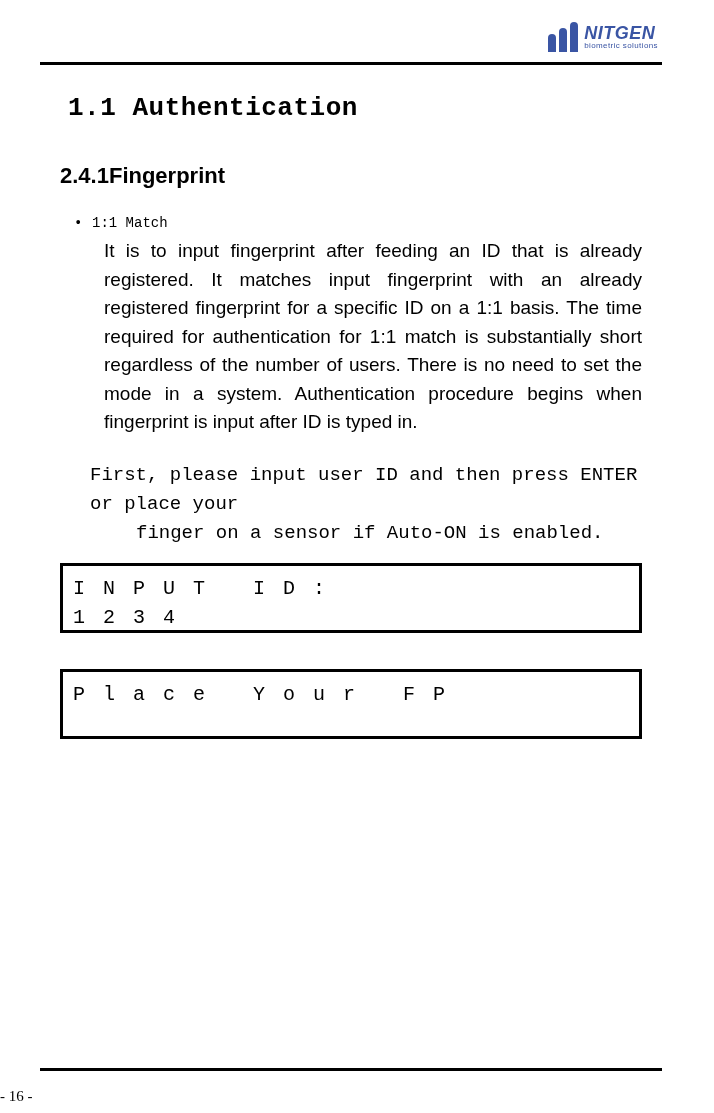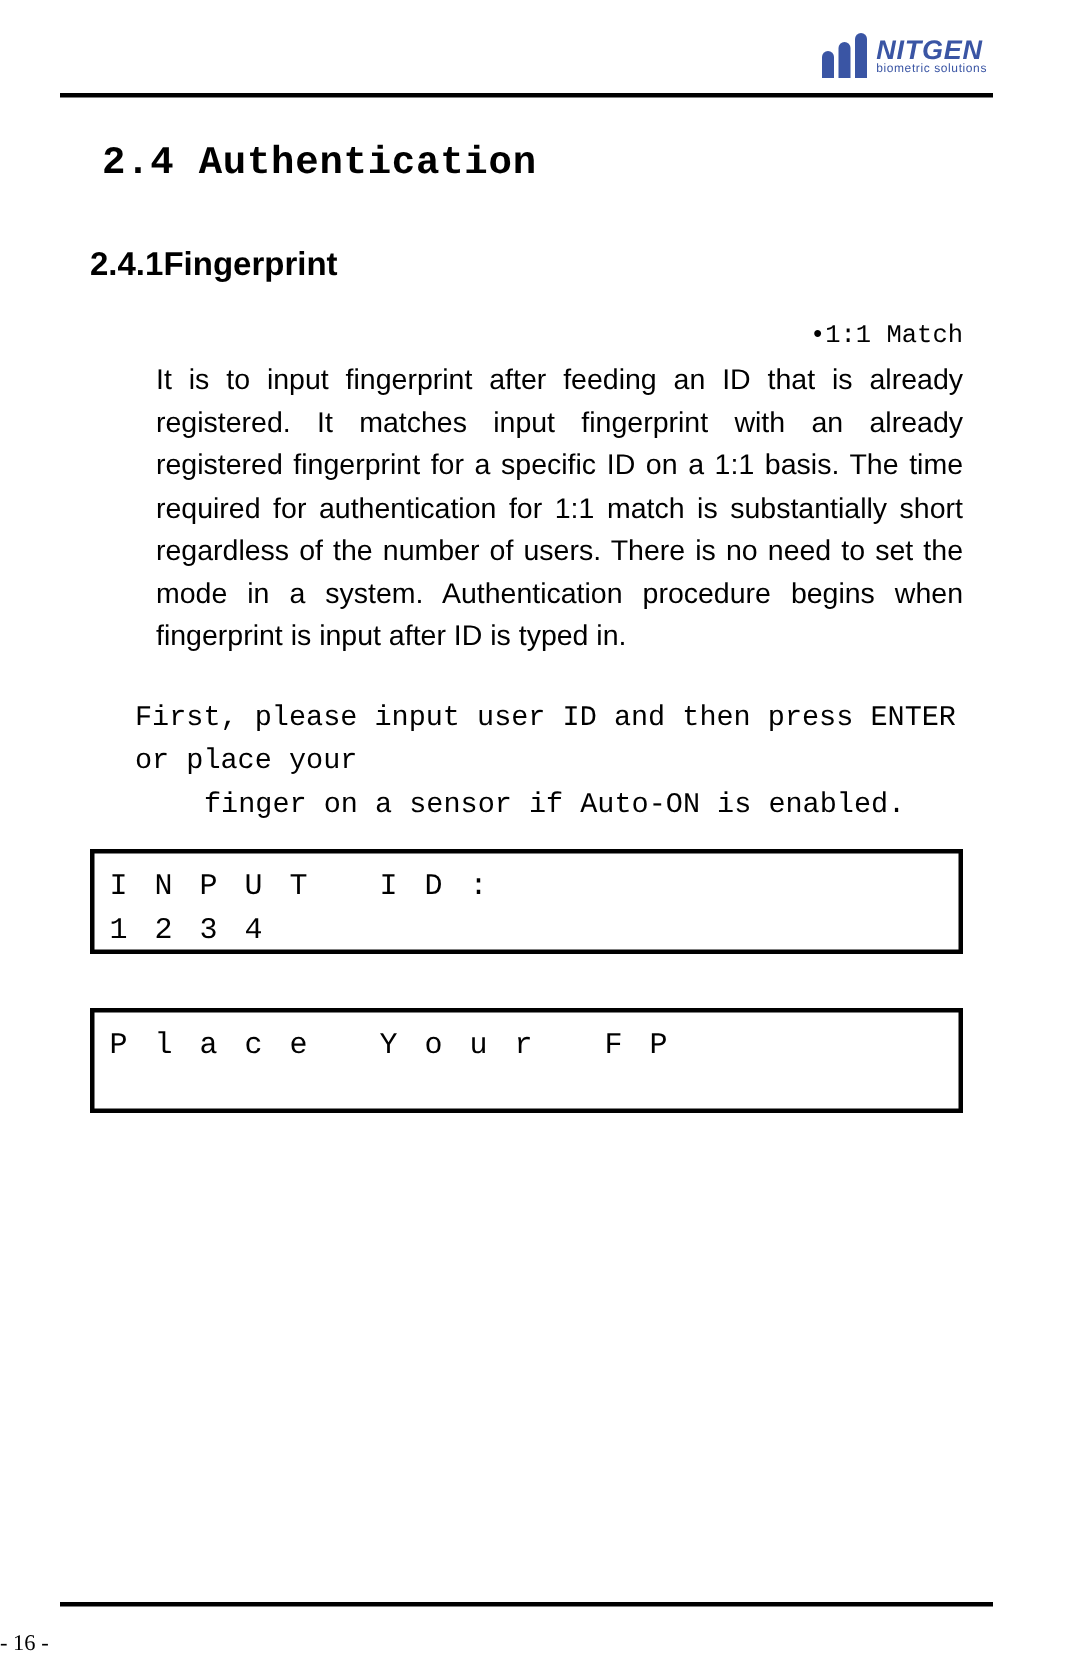--- a/index.html
+++ b/index.html
@@ -107,23 +107,22 @@
     text-align: justify;
     padding-left: 14px;
     letter-spacing: 0.2px;
   }
 
   .bullet-block {
     margin-top: 26px;
     padding-left: 14px;
   }
   .bullet-head {
-    font-size: 17px;
+    font-size: 14px;
     font-family: "Courier New", Courier, monospace;
-    text-align: right;
   }
   .bullet-head::before {
     content: "\2022";
     display: inline-block;
     width: 18px;
   }
   .bullet-body {
     font-family: Arial, sans-serif;
     font-size: 19px;
     line-height: 1.5;
@@ -201,21 +200,21 @@
         <div class="tag">biometric solutions</div>
       </div>
     </div>
   </div>
 
   <hr class="top-rule">
 
   <div class="content">
 
     <div class="h-section mono">
-      <span>2.4</span>
+      <span>1.1</span>
       <span>Authentication</span>
     </div>
 
 
     <div class="h-sub">
       <span>2.4.1</span><span>Fingerprint</span>
     </div>
 
 
     <div class="bullet-block">

